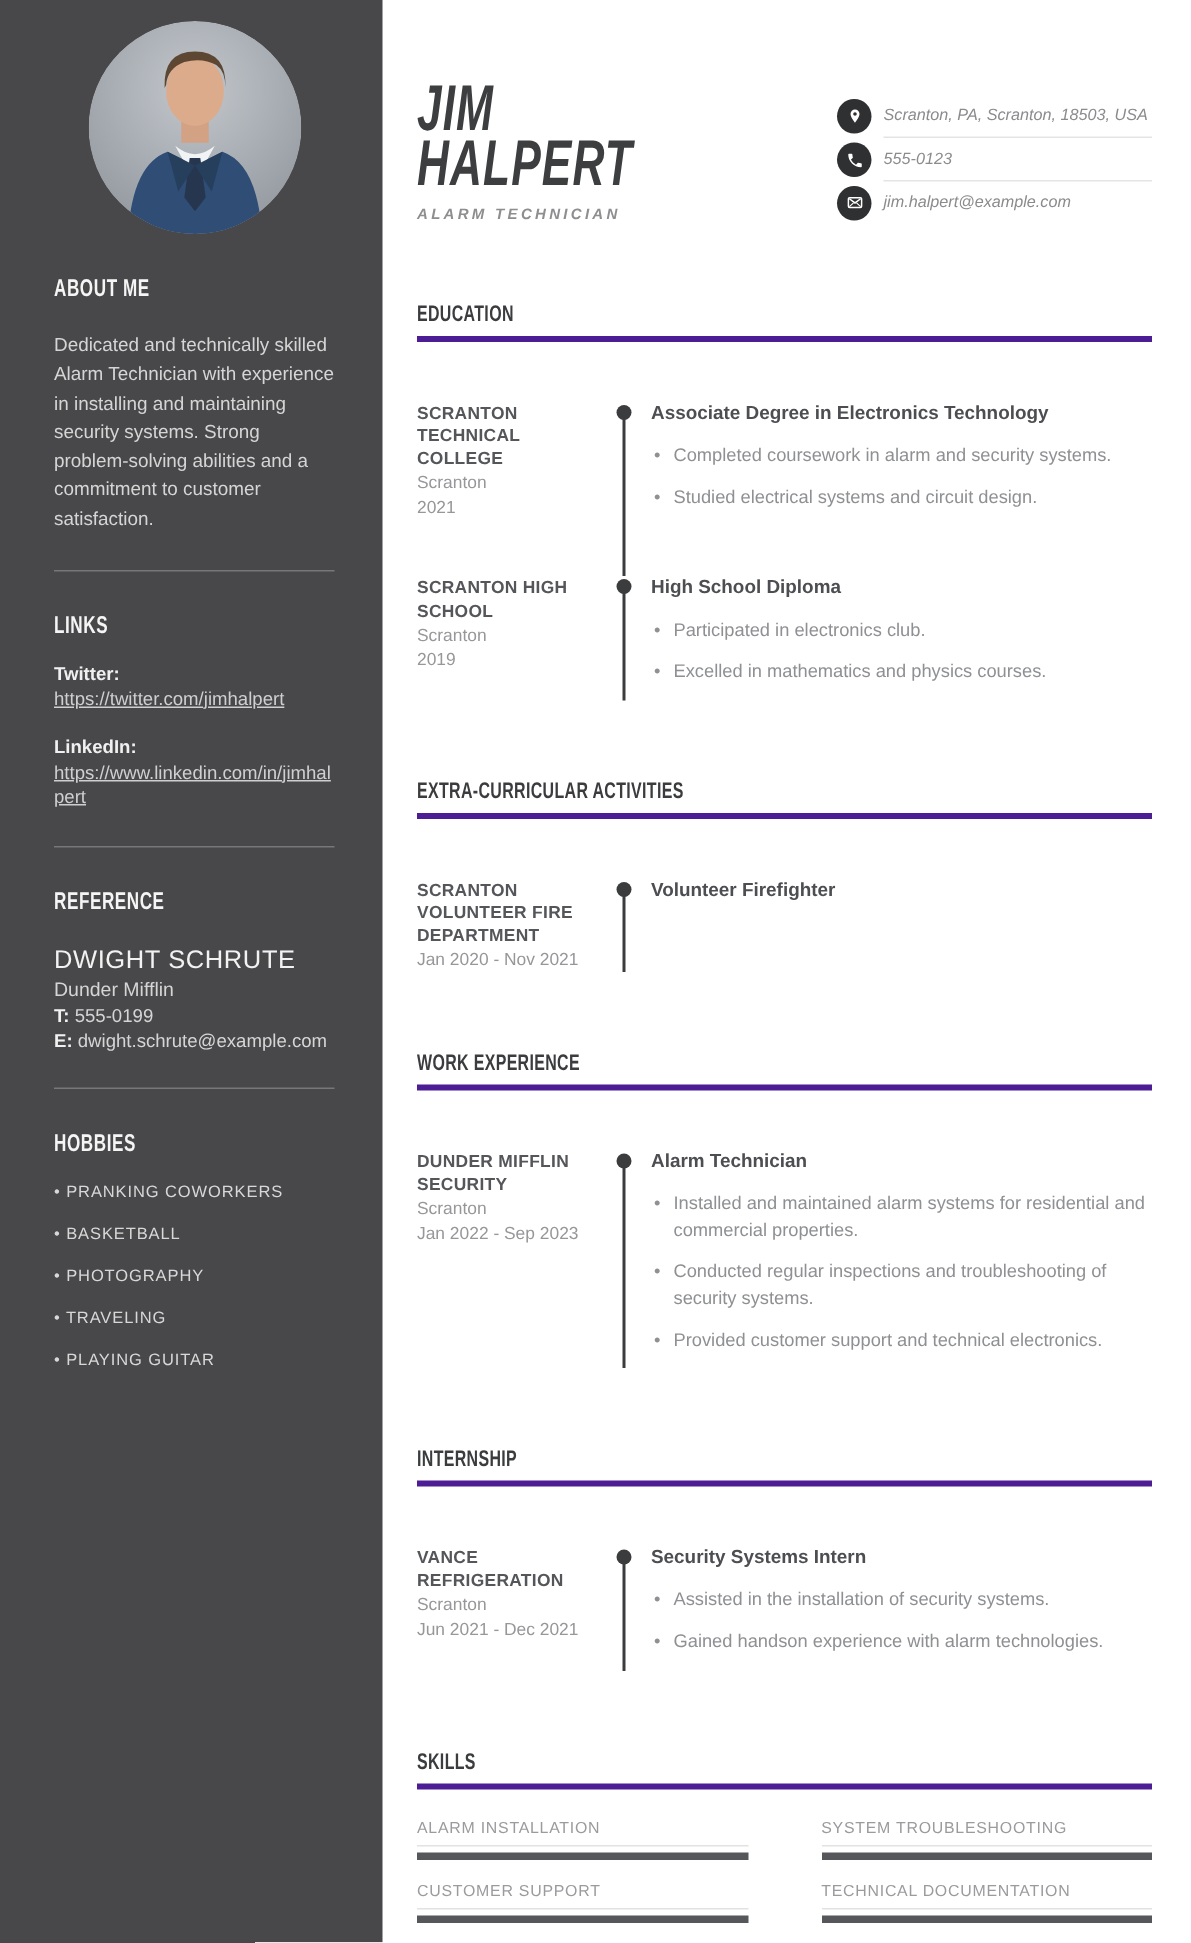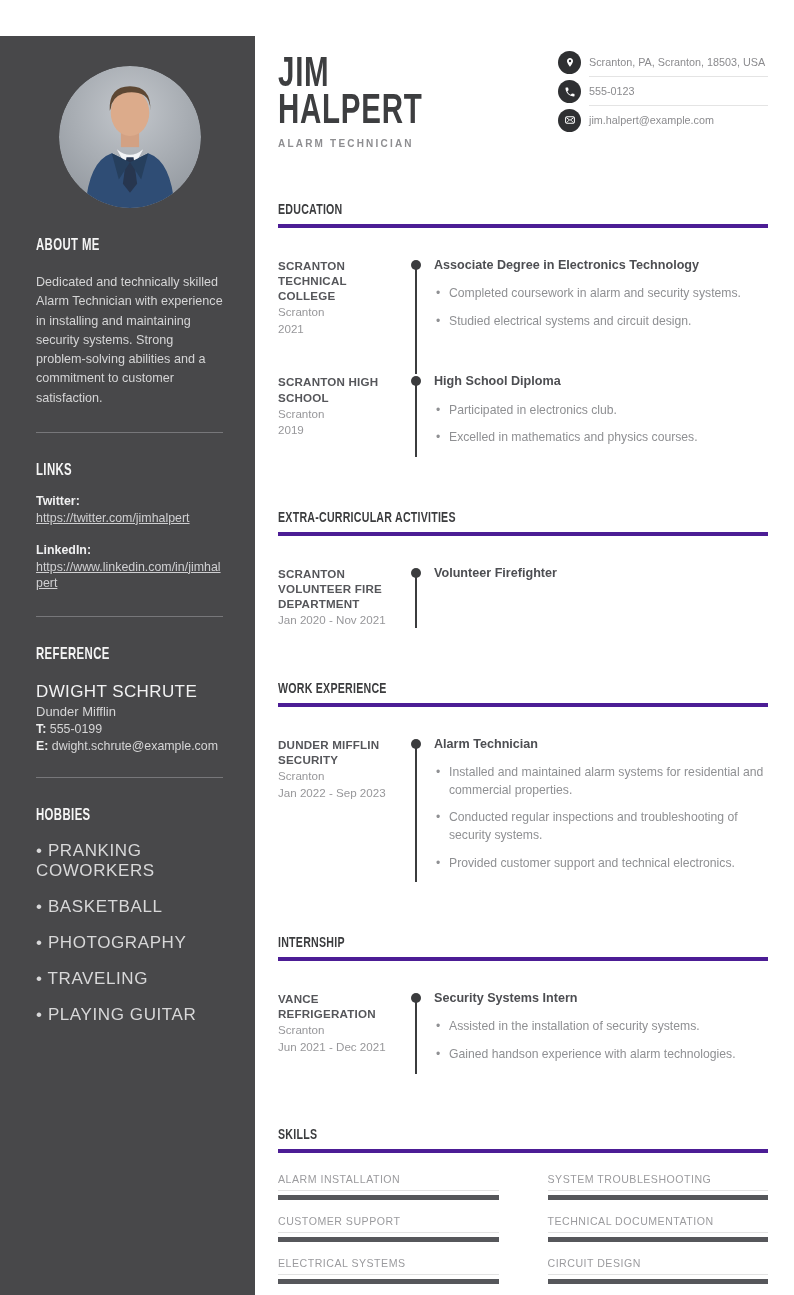--- a/index.html
+++ b/index.html
@@ -1,55 +1,55 @@
 <!DOCTYPE html>
 <html><head>
 <meta charset="utf-8">
 <style>
   * { margin:0; padding:0; box-sizing:border-box; }
   html,body { background:#fff; }
   body { font-family:"Liberation Sans", sans-serif; }
   .page { width:794px; height:1295px; display:flex; overflow:hidden; background:#ffffff; }
 
   
-  .sidebar { width:255px; flex:0 0 255px; background:#48484a; color:#d9d9da; padding:30px 32px 0 36px;margin-top:36px; }
+  .sidebar { width:255px; flex:0 0 255px; background:#48484a; color:#d9d9da; padding:14px 32px 0 36px; }
   .photo-wrap { width:142px; height:142px; border-radius:50%; overflow:hidden; margin:0 auto; }
   .side-h { color:#f5f5f5; font-size:15px; margin-top:28px; letter-spacing:.5px; }
   .cond { display:inline-block; font-weight:700; transform:scale(.76,1.08); transform-origin:0 60%; white-space:nowrap; }
   .about-text { margin-top:20px; font-size:12.6px; line-height:1.53; color:#d5d5d6; }
   .side-div { border:none; border-top:1px solid #77777a; margin-top:24px; }
   .link-item { margin-top:16px; font-size:12.4px; }
   .link-label { font-weight:700; color:#f0f0f1; margin-bottom:2px; }
   .link-url { color:#cfcfd1; text-decoration:underline; word-break:break-all; line-height:1.35; display:block; cursor:pointer; }
   .ref-name { margin-top:20px; font-size:17px; color:#f2f2f3; font-weight:400; letter-spacing:.4px; }
   .ref-company { font-size:13px; margin-top:2px; color:#d5d5d6; }
   .ref-row { font-size:12.4px; margin-top:3px; color:#d5d5d6; }
   .ref-row:first-of-type { margin-top:12px; }
   .ref-row b { color:#f0f0f1; }
   .hobby-list { list-style:none; margin-top:18px; }
-  .hobby-list li { font-size:17px; letter-spacing:.6px; color:#d8d8d9; margin-bottom:16px; }
+  .hobby-list li { font-size:11px; letter-spacing:.6px; color:#d8d8d9; margin-bottom:16px; }
   .hobby-list li::before { content:"• "; color:#d8d8d9; }
 
   
   .main { flex:1; padding:46px 26px 0 23px; }
-  .top { display:flex; align-items:flex-start; }
+  .top { display:flex; align-items:flex-end;font-style:italic; }
   .name-block { flex:1; padding-top:8px; }
   .name-line { font-size:41px; line-height:37px; color:#3d3e40; letter-spacing:1px; }
   .name-line .cond { transform:scale(.72,1.05); }
   .job-title { margin-top:10px; font-size:10px; font-weight:700; letter-spacing:2.2px; color:#8e8e91; }
   .contacts { width:210px; flex:0 0 210px; padding-top:2px; }
   .contact-row { display:flex; align-items:center; }
   .icon-circle { width:23px; height:23px; border-radius:50%; background:#2f3032; display:flex; align-items:center; justify-content:center; flex:0 0 23px; margin-right:8px; }
   .icon-circle svg { width:12px; height:12px; }
   .c-text { flex:1; font-size:10.8px; color:#8b8b8e; padding:8px 0; }
   .contact-row:not(:last-child) .c-text { border-bottom:1px solid #e4e4e4; }
 
   .sec { margin-top:52px; }
   .sec-h { font-size:14px; color:#3b3c3e; border-bottom:4px solid #4c1d95; padding-bottom:7px; letter-spacing:.3px; }
-  .entries { margin-top:30px; }
+  .entries { margin-top:40px; }
   .entry { display:grid; grid-template-columns:128px 20px 1fr; }
   .entry + .entry { margin-top:34px; }
   .e-left { padding-right:8px; }
   .org { font-size:11.6px; font-weight:700; color:#55565a; line-height:1.3; letter-spacing:.2px; }
   .meta { font-size:11.6px; color:#97979a; line-height:1.35; margin-top:1px; }
   .e-mid { position:relative; }
   .e-mid::after { content:""; position:absolute; left:50%; top:2px; width:10px; height:10px; border-radius:50%; background:#3b3c3e; transform:translateX(-50%); }
   .e-mid::before { content:""; position:absolute; left:50%; top:7px; bottom:0; width:2px; background:#3b3c3e; transform:translateX(-50%); }
   .entry:not(:last-child) .e-mid::before { bottom:-34px; }
   .e-right { padding-left:8px; }

